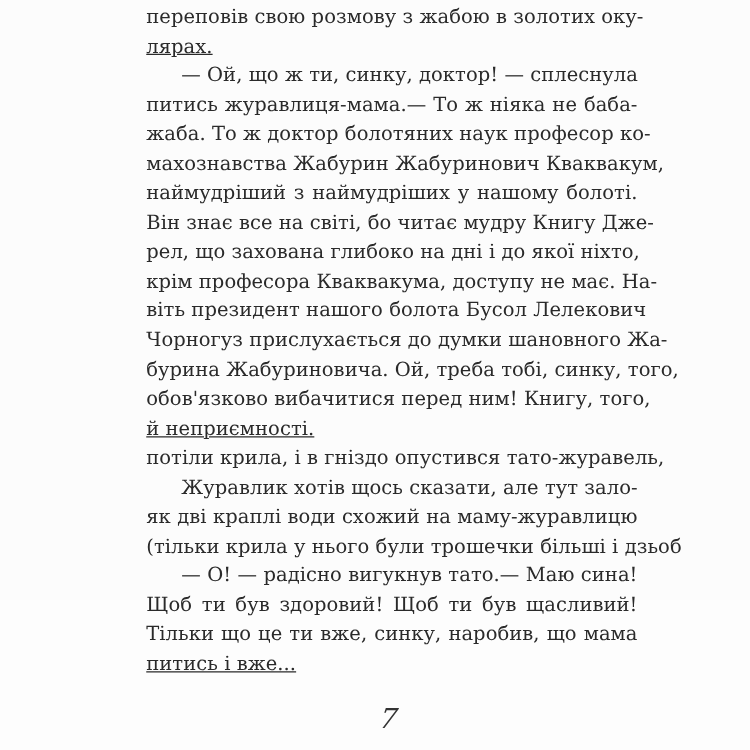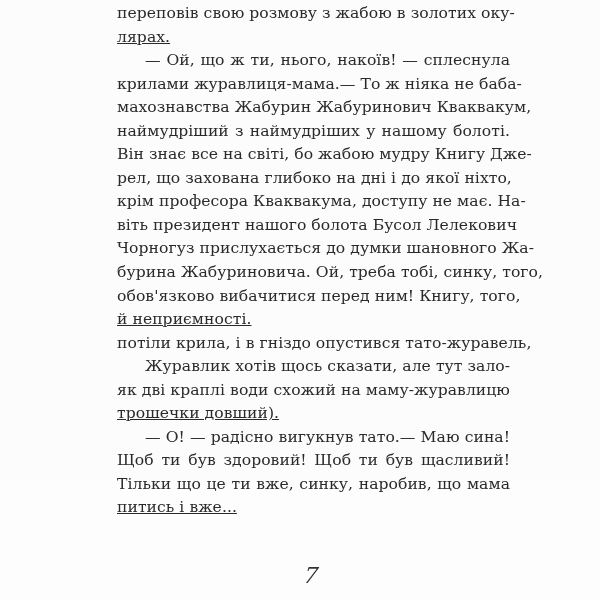--- a/index.html
+++ b/index.html
@@ -44,37 +44,38 @@
 </style>
 </head>
 <body>
 
 <div class="page">
   <div class="text">
 
     <div class="line">переповів свою розмову з жабою в золотих оку-</div>
     <div class="line last">лярах.</div>
 
-    <div class="line indent">— Ой, що ж ти, нього, накоїв! — сплеснула</div>
-    <div class="line">крилами журавлиця-мама.— То ж ніяка не баба-</div>
+    <div class="line indent">— Ой, що ж ти, синку, доктор! — сплеснула</div>
+    <div class="line">питись журавлиця-мама.— То ж ніяка не баба-</div>
+    <div class="line">жаба. То ж доктор болотяних наук професор ко-</div>
     <div class="line">махознавства Жабурин Жабуринович Кваквакум,</div>
     <div class="line">наймудріший з наймудріших у нашому болоті.</div>
-    <div class="line">Він знає все на світі, бо жабою мудру Книгу Дже-</div>
+    <div class="line">Він знає все на світі, бо читає мудру Книгу Дже-</div>
     <div class="line">рел, що захована глибоко на дні і до якої ніхто,</div>
     <div class="line">крім професора Кваквакума, доступу не має. На-</div>
     <div class="line">віть президент нашого болота Бусол Лелекович</div>
     <div class="line">Чорногуз прислухається до думки шановного Жа-</div>
     <div class="line">бурина Жабуриновича. Ой, треба тобі, синку, того,</div>
     <div class="line">обов'язково вибачитися перед ним! Книгу, того,</div>
     <div class="line last">й неприємності.</div>
 
     <div class="line">потіли крила, і в гніздо опустився тато-журавель,</div>
     <div class="line indent">Журавлик хотів щось сказати, але тут зало-</div>
     <div class="line">як дві краплі води схожий на маму-журавлицю</div>
-    <div class="line last">трошечки довший).</div>
+    <div class="line">(тільки крила у нього були трошечки більші і дзьоб</div>
 
     <div class="line indent">— О! — радісно вигукнув тато.— Маю сина!</div>
     <div class="line">Щоб ти був здоровий! Щоб ти був щасливий!</div>
     <div class="line">Тільки що це ти вже, синку, наробив, що мама</div>
     <div class="line last">питись і вже...</div>
   </div>
 
   <div class="page-number">7</div>
 </div>
 

